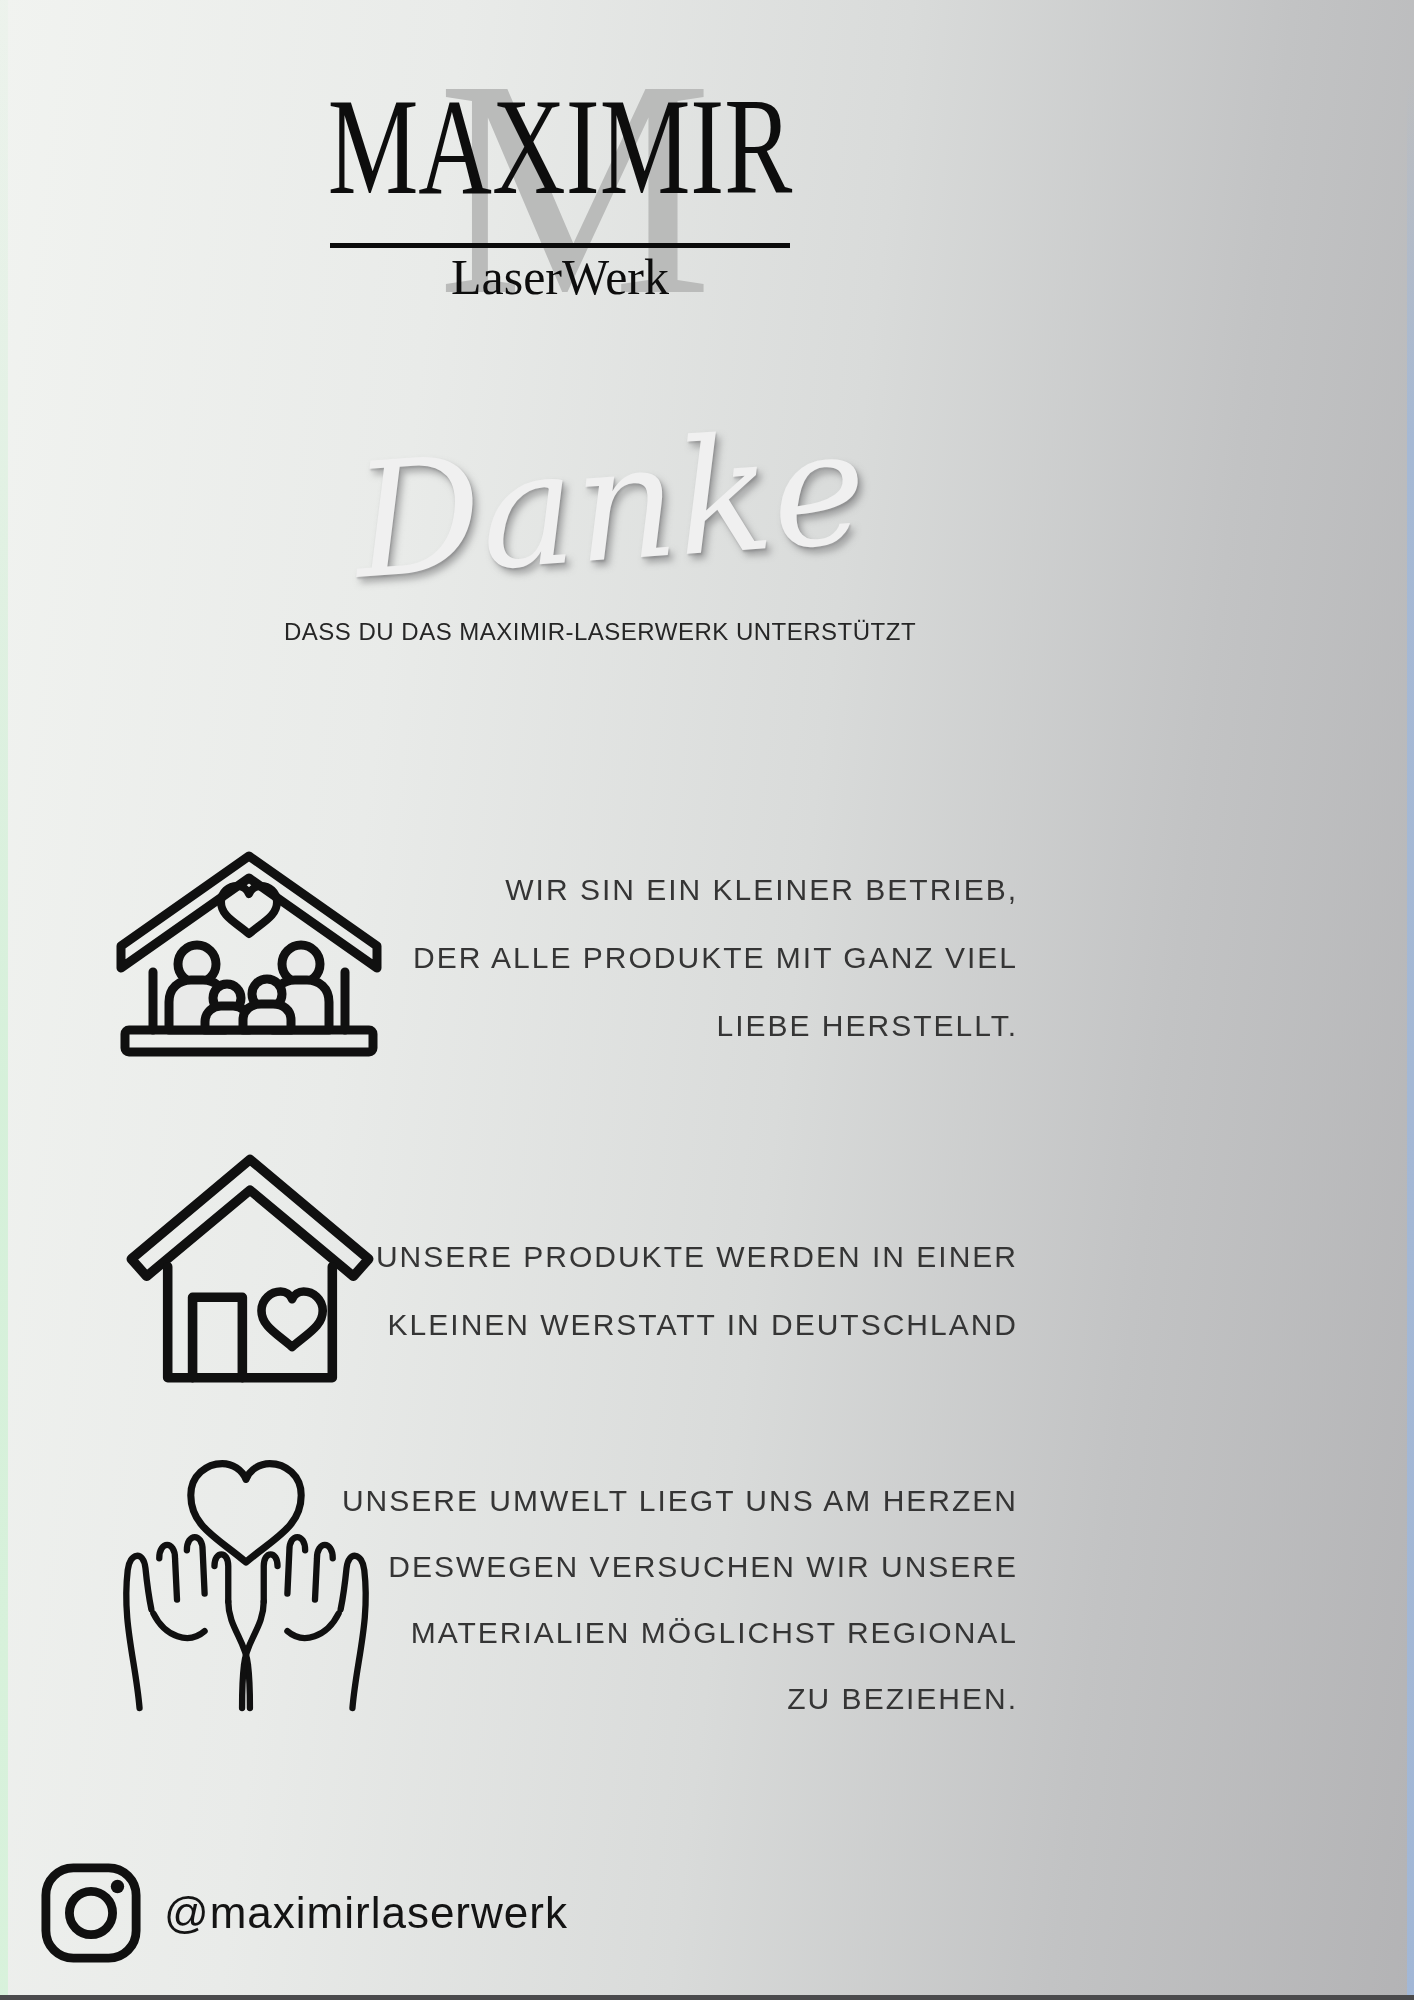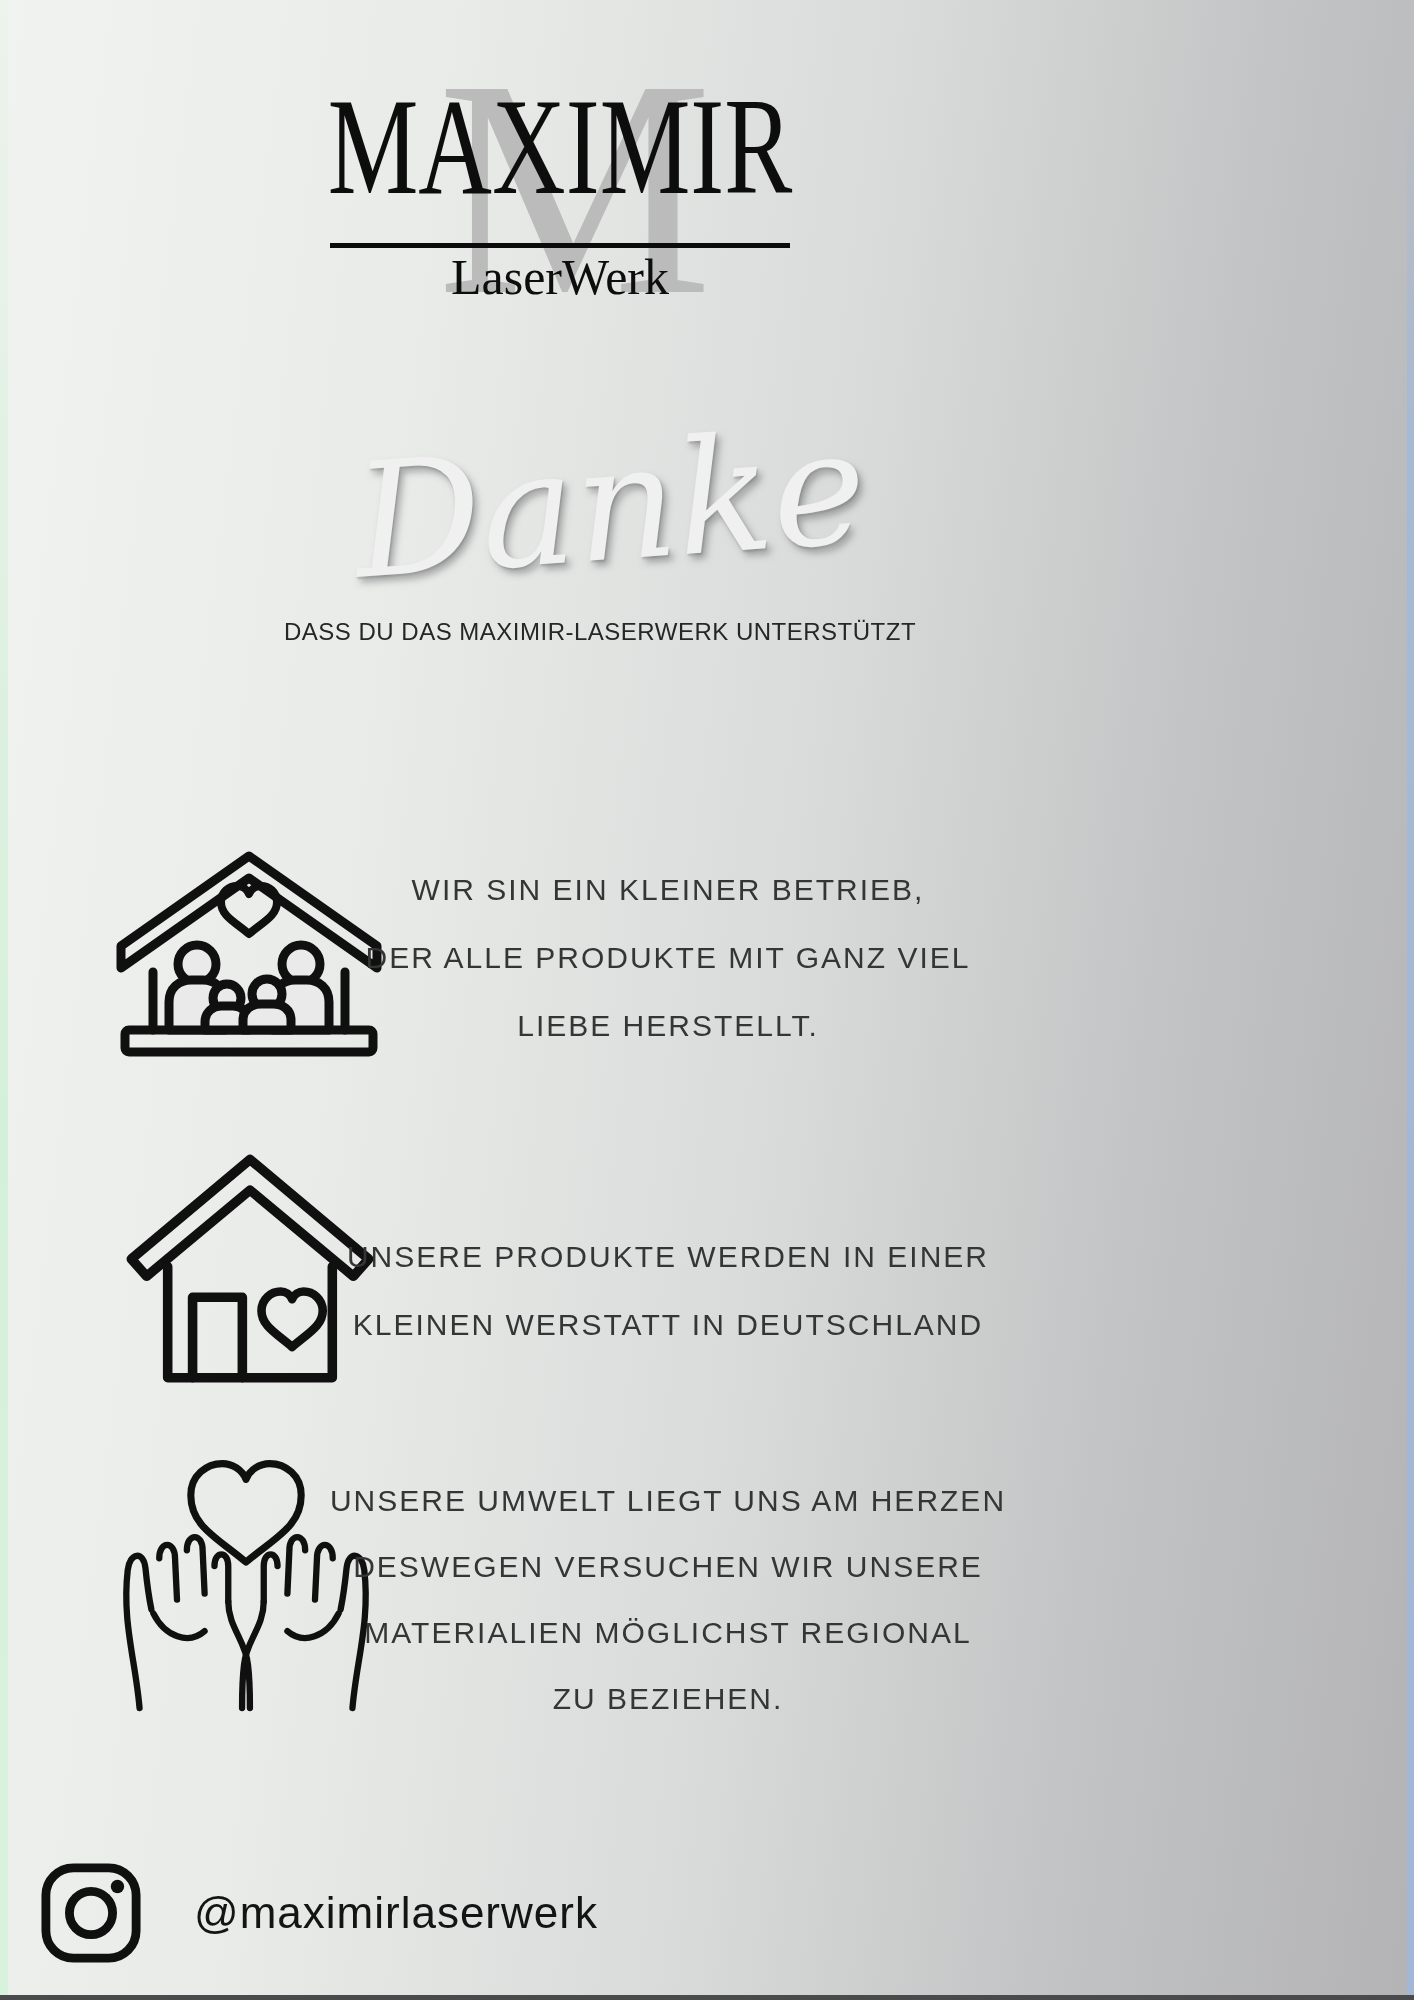--- a/index.html
+++ b/index.html
@@ -62,40 +62,40 @@
   .subline{
     position:absolute;left:0;top:618px;width:1120px;
     text-align:center;
     font-size:24px;letter-spacing:0.5px;color:#262626;margin-left:40px;
   }
 
   
   .feature-icon{position:absolute;}
   .feature-text{
     position:absolute;left:318px;width:700px;
-    text-align:center;color:#353535;
+    text-align:right;color:#353535;
     font-size:30px;letter-spacing:2px;line-height:68px;
     font-weight:400;
   }
   .feature-text.small-lh{line-height:66px;}
   .f1-icon{left:108px;top:844px;width:282px;height:224px;}
   .f1-text{top:856px;}
   .f2-icon{left:116px;top:1148px;width:268px;height:245px;}
   .f2-text{top:1223px;}
   .f3-icon{left:98px;top:1436px;width:296px;height:276px;}
   .f3-text{top:1468px;}
 
   
   .footer{
     position:absolute;left:40px;top:1862px;height:102px;
     display:flex;align-items:center;gap:22px;
   }
   .ig-icon{width:102px;height:102px;flex:0 0 auto;}
   .handle{
-    font-size:44px;color:#141414;letter-spacing:1px;margin-left:30px;
+    font-size:44px;color:#141414;letter-spacing:1px;
   }
 
   svg .ln{fill:none;stroke:#101010;stroke-linecap:round;stroke-linejoin:round;}
   svg .fillbg{fill:#e9eae9;stroke:#101010;stroke-linecap:round;stroke-linejoin:round;}
 </style>
 </head>
 <body>
 
 <div class="page">
 

